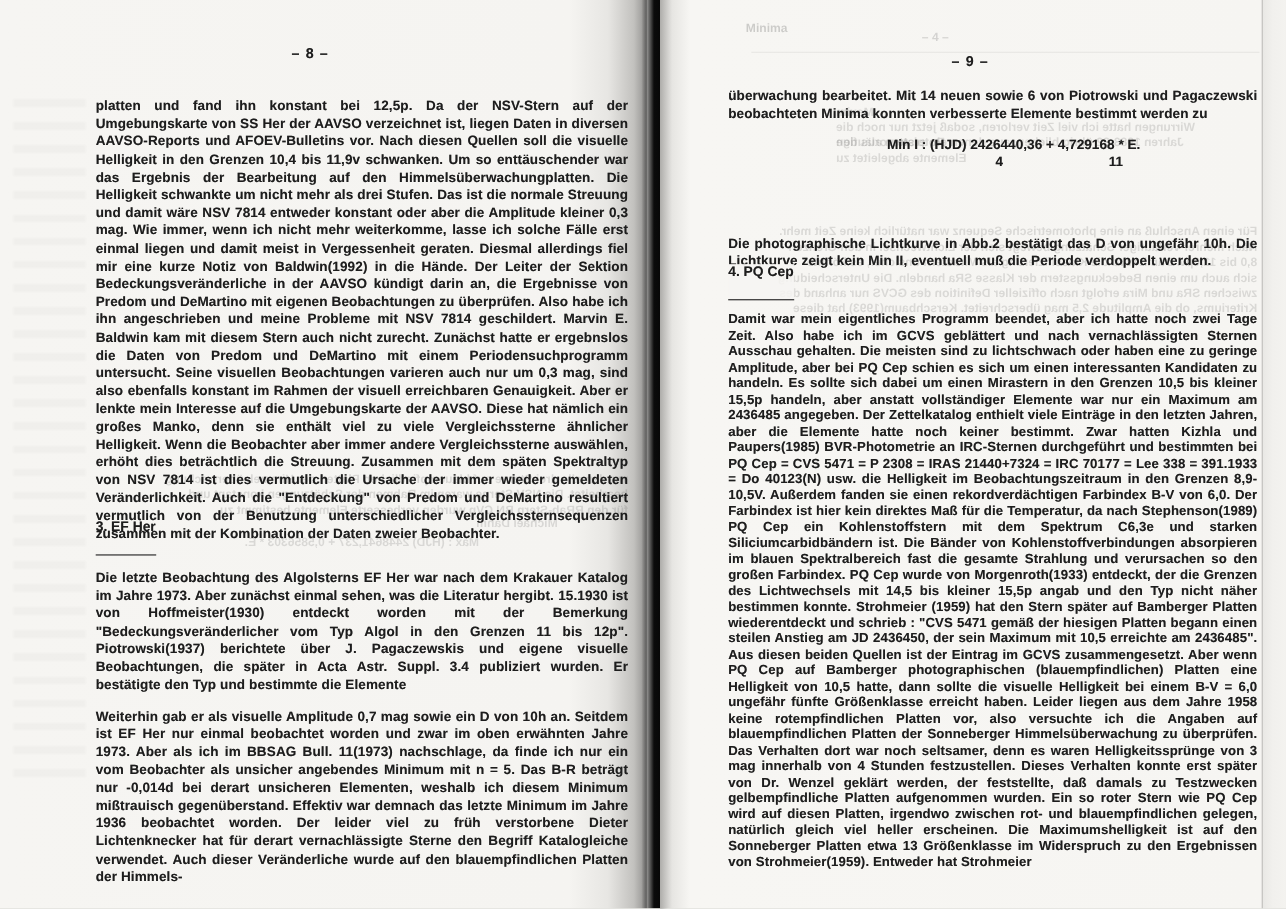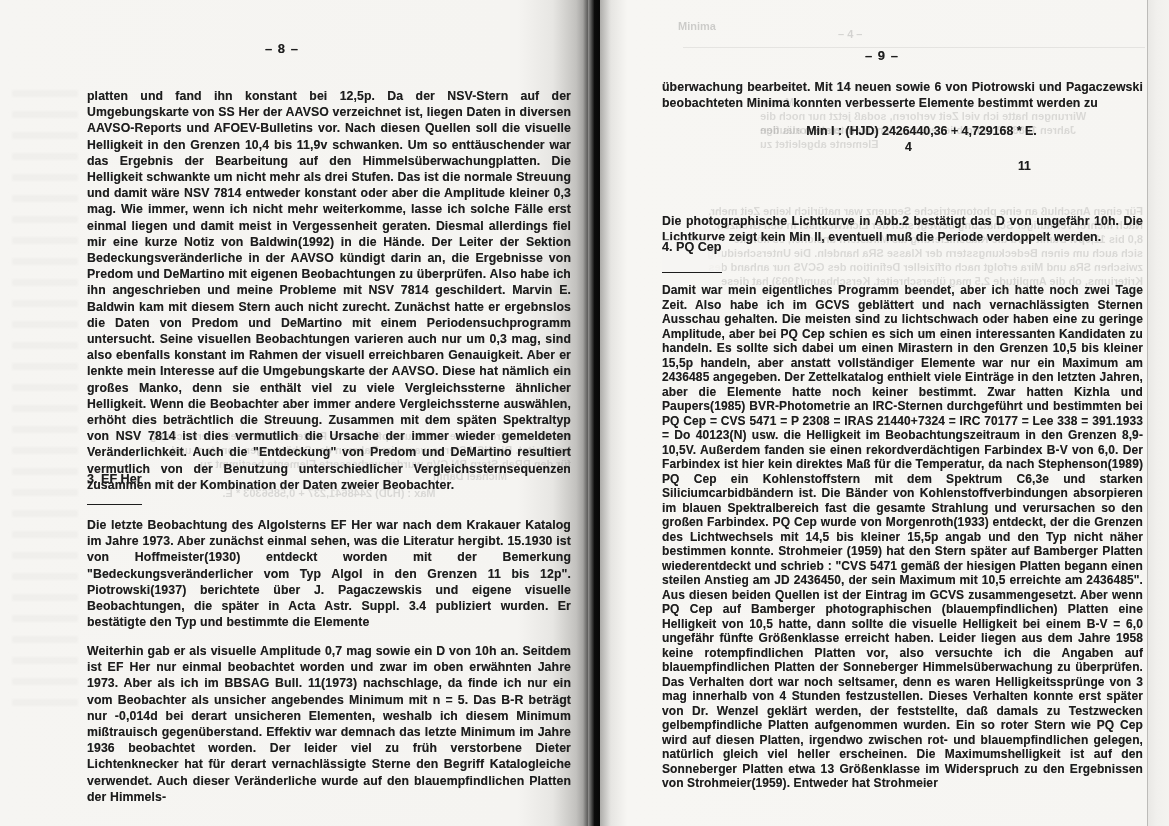--- a/index.html
+++ b/index.html
@@ -100,21 +100,21 @@
 
     <div class="txt z2" style="left:62px;top:79px;width:481px;">überwachung bearbeitet. Mit 14 neuen sowie 6 von Piotrowski und Pagaczewski beobachteten Minima konnten verbesserte Elemente bestimmt werden zu</div>
 
     <div class="ghost ghost-sm mirror" style="left:160px;top:96px;width:383px;text-align:right;">Maxim</div>
     <div class="ghost ghost-sm mirror" style="left:160px;top:110px;width:383px;text-align:right;">Wirrungen hatte ich viel Zeit verloren, sodaß jetzt nur noch die Rotplatten aus den</div>
     <div class="ghost ghost-sm mirror" style="left:160px;top:124px;width:383px;text-align:right;">Jahren 1983-92 übrig blieben, aus denen ein erste vorläufige</div>
     <div class="ghost ghost-sm mirror" style="left:160px;top:138px;width:383px;text-align:right;">Elemente abgeleitet zu</div>
 
     <div class="formula z2" style="left:62px;top:124px;width:481px;padding-left:38px;box-sizing:border-box;">Min I : (HJD) 2426440,36  +  4,729168  * E.</div>
     <span class="err z2" style="left:305px;top:140px;">4</span>
-    <span class="err z2" style="left:418px;top:140px;margin-top:19px;">11</span>
+    <span class="err z2" style="left:408px;top:140px;">11</span>
 
     <div class="txt z2" style="left:62px;top:165px;width:481px;margin-top:48px;">Die photographische Lichtkurve in Abb.2 bestätigt das D von ungefähr 10h. Die Lichtkurve zeigt kein Min II, eventuell muß die Periode verdoppelt werden.</div>
 
     <div class="ghost ghost-sm mirror" style="left:62px;top:205px;width:481px;">Für einen Anschluß an eine photometrische Sequenz war natürlich keine Zeit mehr.</div>
     <div class="ghost ghost-sm mirror" style="left:62px;top:219px;width:481px;">Nach mehrer verläufiger Schätzung bewegt sich der Lichtwechsel in den Grenzen</div>
     <div class="ghost ghost-sm mirror" style="left:62px;top:233px;width:481px;">8,0 bis 11,0pv. Damit wird die Klassifizierung als Mirastern unsicher, es könnte</div>
     <div class="ghost ghost-sm mirror" style="left:62px;top:247px;width:481px;">sich auch um einen Bedeckungsstern der Klasse SRa handeln. Die Unterscheidung</div>
     <div class="ghost ghost-sm mirror" style="left:62px;top:261px;width:481px;">zwischen SRa und Mira erfolgt nach offizieller Definition des GCVS nur anhand des</div>
     <div class="ghost ghost-sm mirror" style="left:62px;top:275px;width:481px;">Kriteriums, ob die Amplitude 2,5 mag überschreitet. Kerschbaum(1993) hat diese</div>
 

